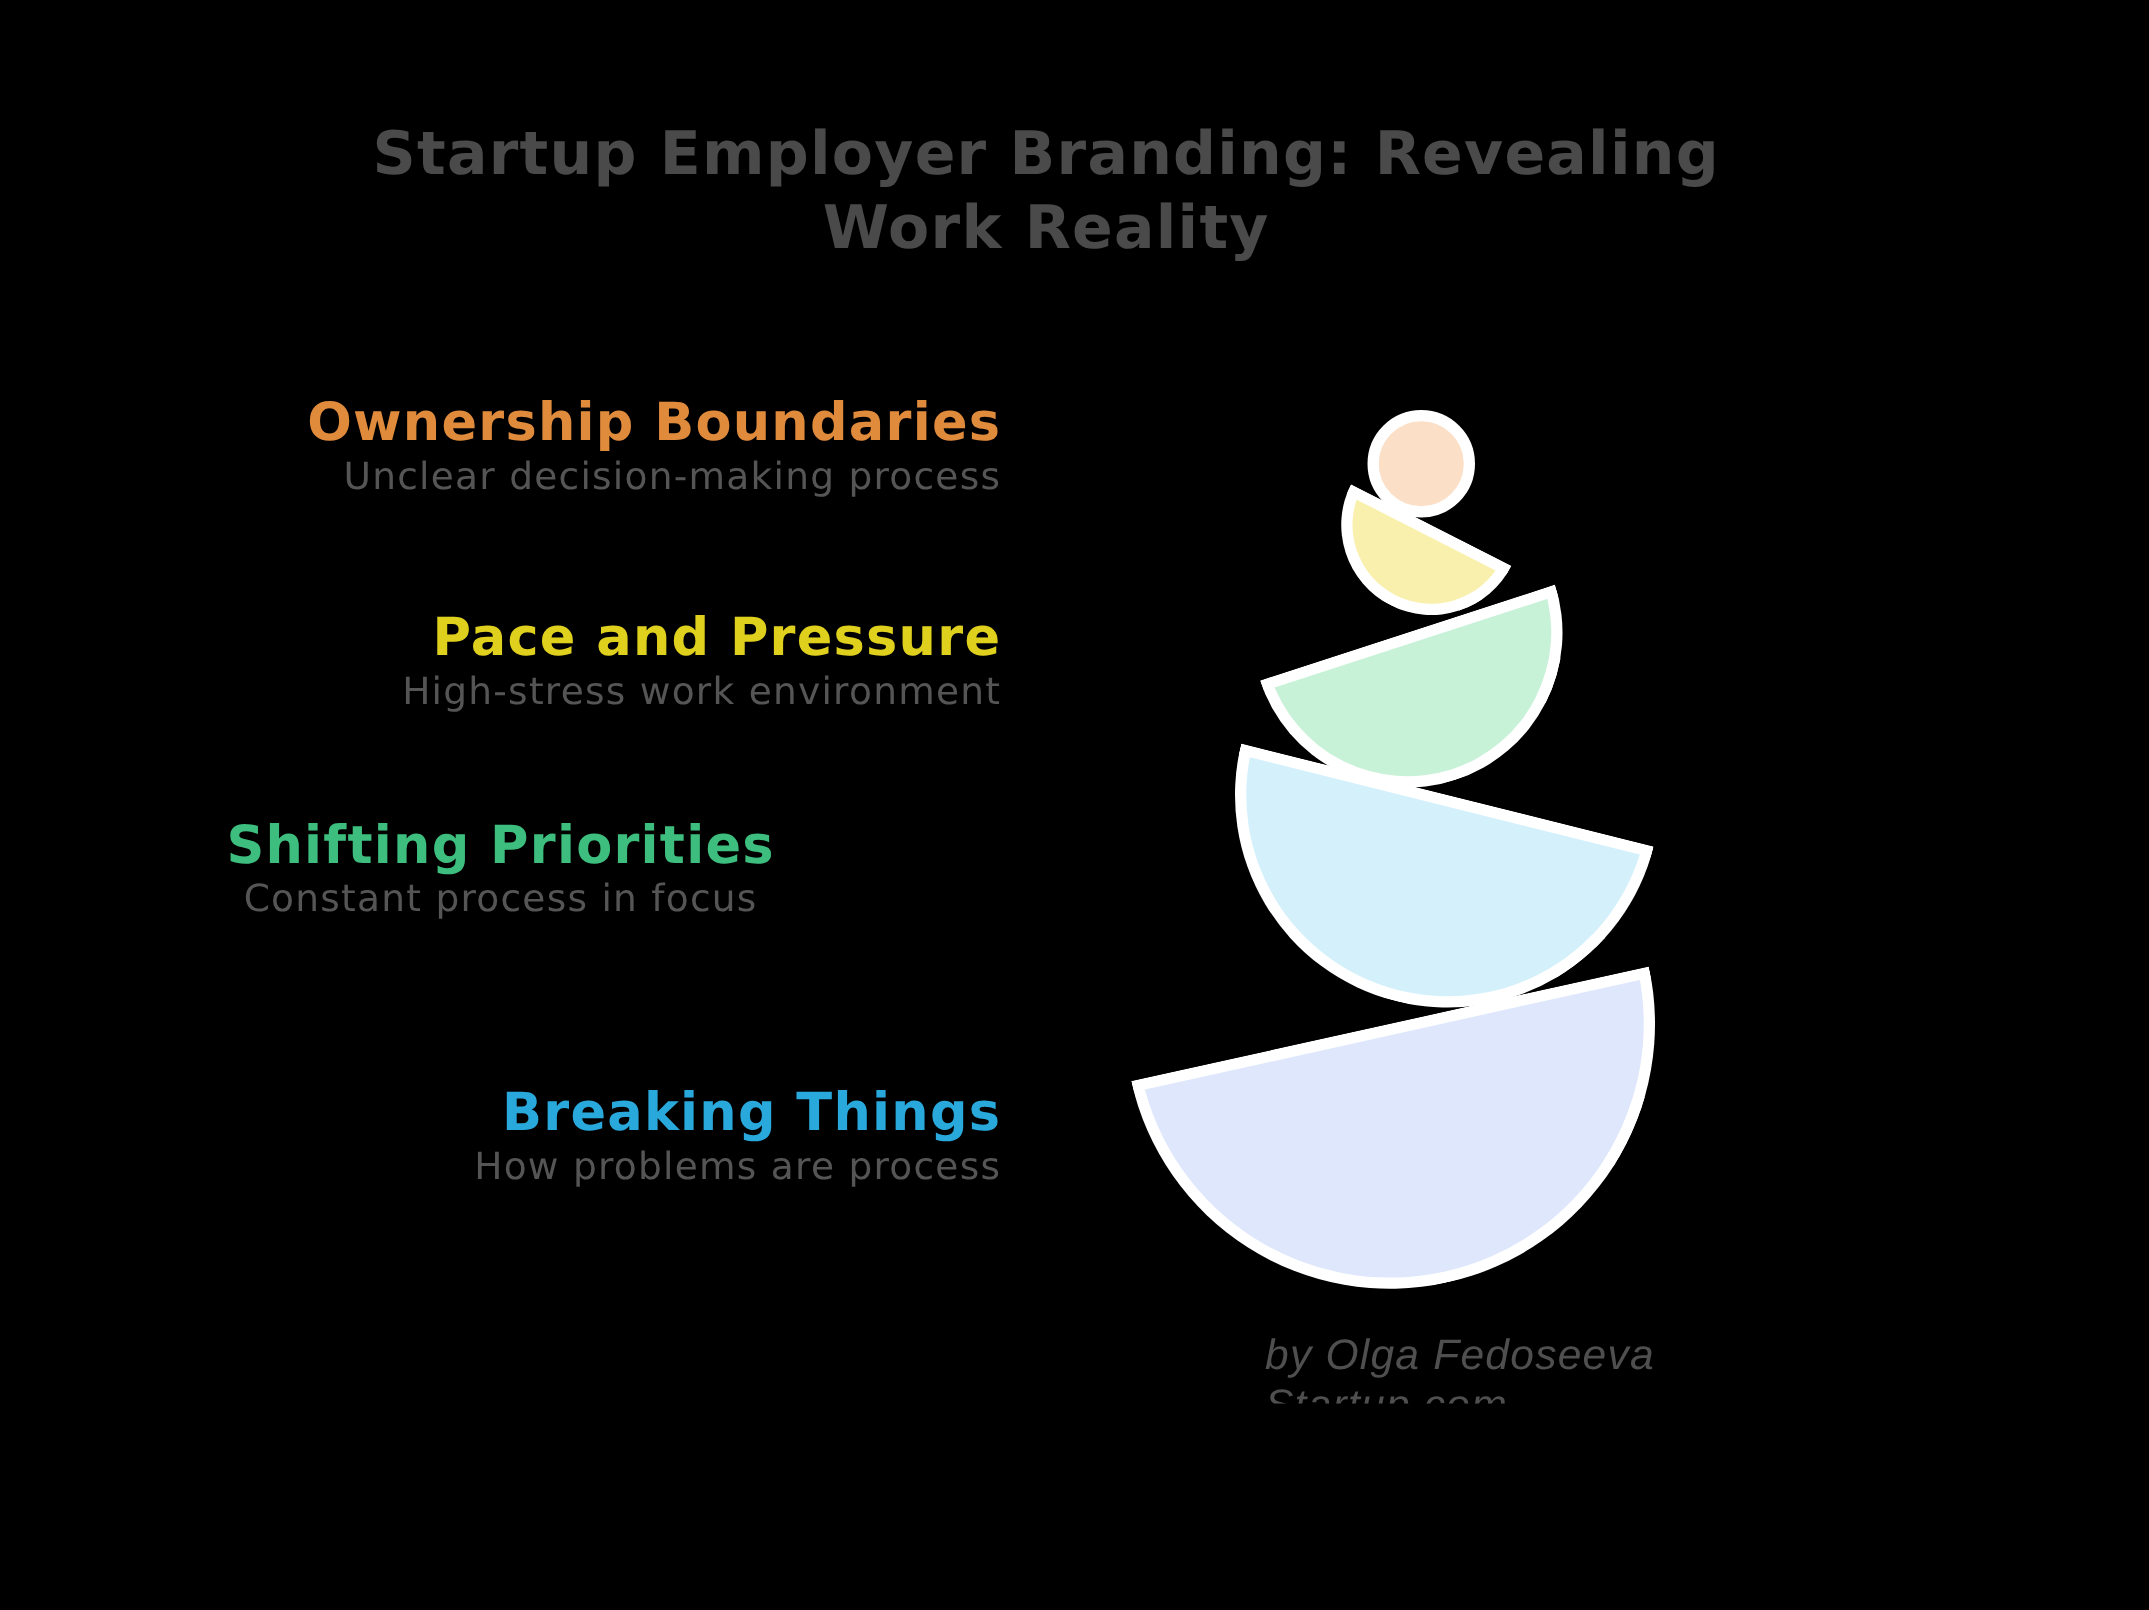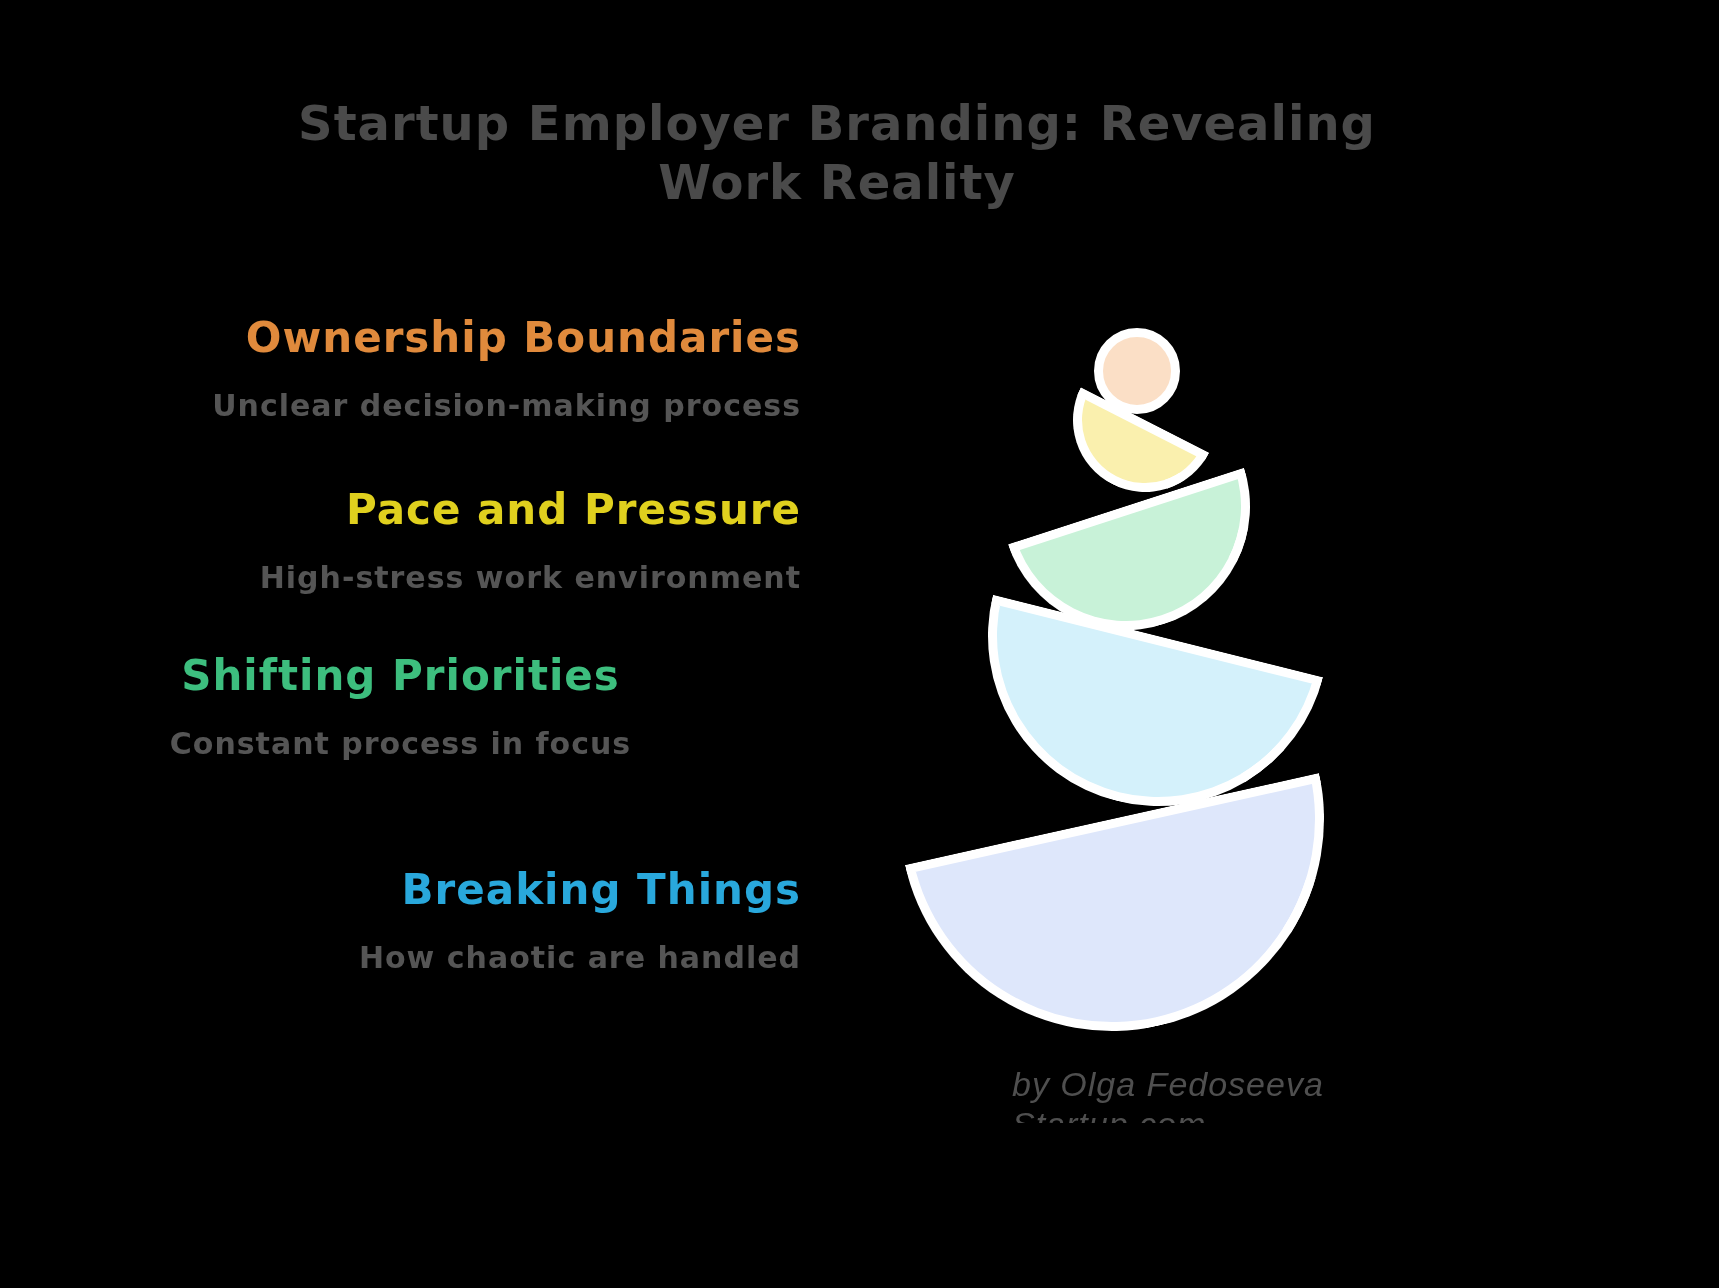--- a/index.html
+++ b/index.html
@@ -32,23 +32,22 @@
     width: 801px;
     text-align: right;
   }
   .item-heading {
     font-size: 42px;
     font-weight: 700;
     line-height: 52px;
     letter-spacing: 1px;
   }
   .item-desc {
-    margin-top: 24px;
     font-size: 30px;
-    font-weight: 700;
+    font-weight: 400;
     line-height: 36px;
     letter-spacing: 1px;
   }
   .item-1 { top: 312px; }
   .item-2 { top: 484px; }
   .item-3 { top: 650px; text-align: center; }
   .item-4 { top: 864px; }
   .item-5 { top: 986px; }
 
   
@@ -126,21 +125,21 @@
     <div class="item-desc" style="color: rgb(85, 85, 85);">High-stress work environment</div>
   </div>
 
   <div class="item item-3">
     <div class="item-heading" style="color: rgb(61, 190, 126);">Shifting Priorities</div>
     <div class="item-desc" style="color: rgb(85, 85, 85);">Constant process in focus</div>
   </div>
 
   <div class="item item-4">
     <div class="item-heading" style="color: rgb(41, 168, 220);">Breaking Things</div>
-    <div class="item-desc" style="color: rgb(85, 85, 85);">How chaotic are handled</div>
+    <div class="item-desc" style="color: rgb(85, 85, 85);">How problems are process</div>
   </div>
 
 
   <div>
     <div class="shape sh-4 sh-semi" style="background: rgb(222, 231, 251);"></div>
     <div class="shape sh-3 sh-semi" style="background: rgb(212, 241, 251);"></div>
     <div class="shape sh-2 sh-semi" style="background: rgb(200, 242, 216);"></div>
     <div class="shape sh-1 sh-semi" style="background: rgb(250, 240, 174);"></div>
     <div class="shape sh-circle" style="background: rgb(251, 223, 198);"></div>
   </div>

